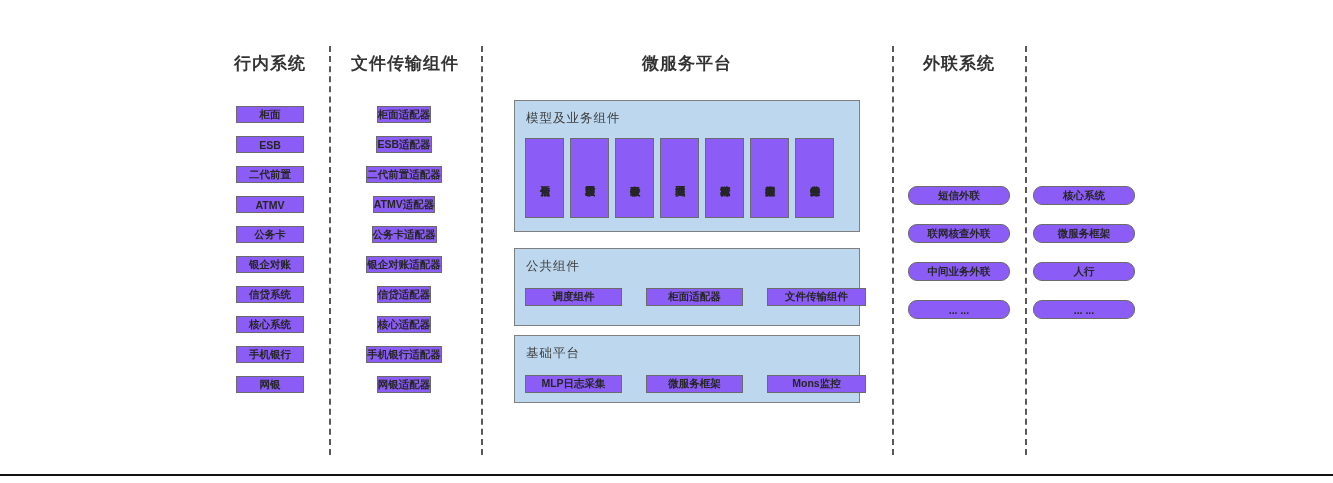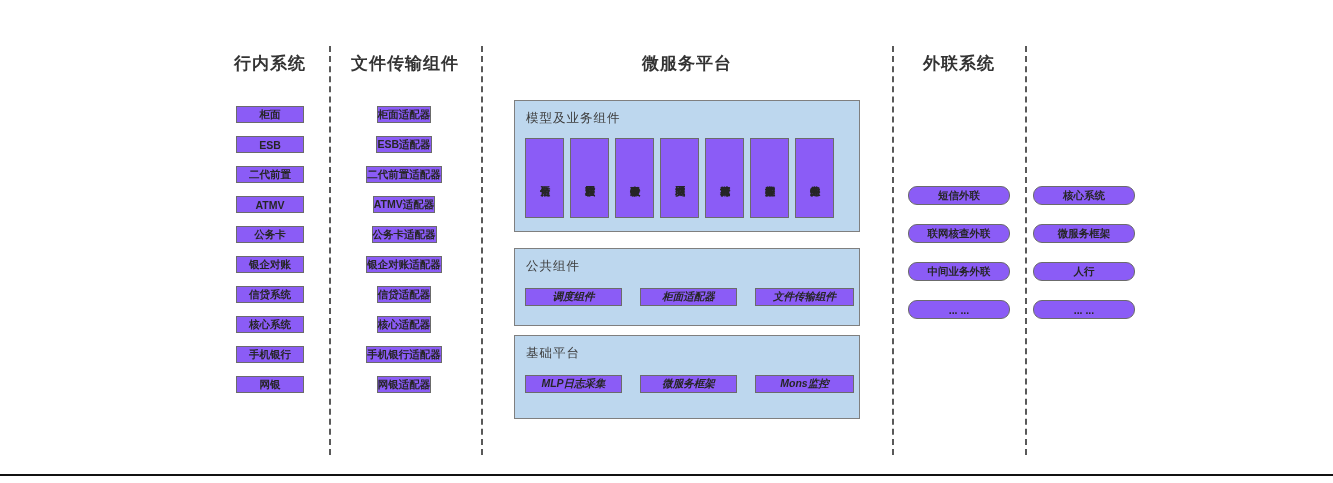--- a/index.html
+++ b/index.html
@@ -75,21 +75,21 @@
   
   .panel {
     position: absolute;
     left: 514px;
     width: 346px;
     background: #bdd7ee;
     border: 1px solid #7f7f7f;
   }
   #panel-model { top: 100px; height: 132px; }
   #panel-common { top: 248px; height: 78px; padding-left: 32px; }
-  #panel-base { top: 335px; height: 84px; padding-left: 37px; }
+  #panel-base { top: 335px; height: 68px; padding-left: 37px; }
 
   .panel-label {
     position: absolute;
     top: 9px;
     left: 11px;
     font-size: 12.5px;
     color: #3d3d3d;
     letter-spacing: 1px;
   }
 
@@ -109,22 +109,21 @@
     letter-spacing: 0px;
     line-height: 1.05;
   }
 
   
   .hrow {
     position: absolute;
     top: 39px;
     left: 10px;
     display: flex;
-    gap: 18px;
-    font-style: italic;
+    gap: 24px;
   }
   .hrow .node { width: 97px; height: 18px; }
   .hrow .node:last-child { width: 99px; }
 
   
   .bottom-line {
     position: absolute;
     left: 0;
     top: 474px;
     width: 1333px;

